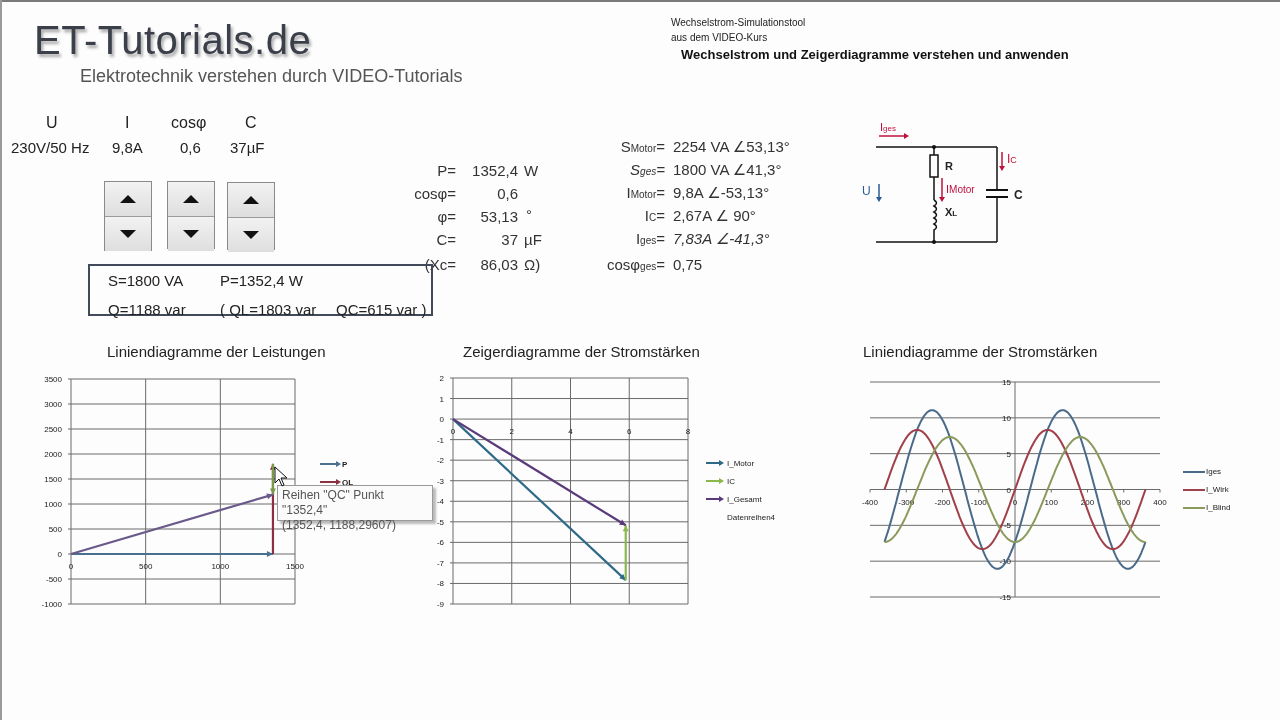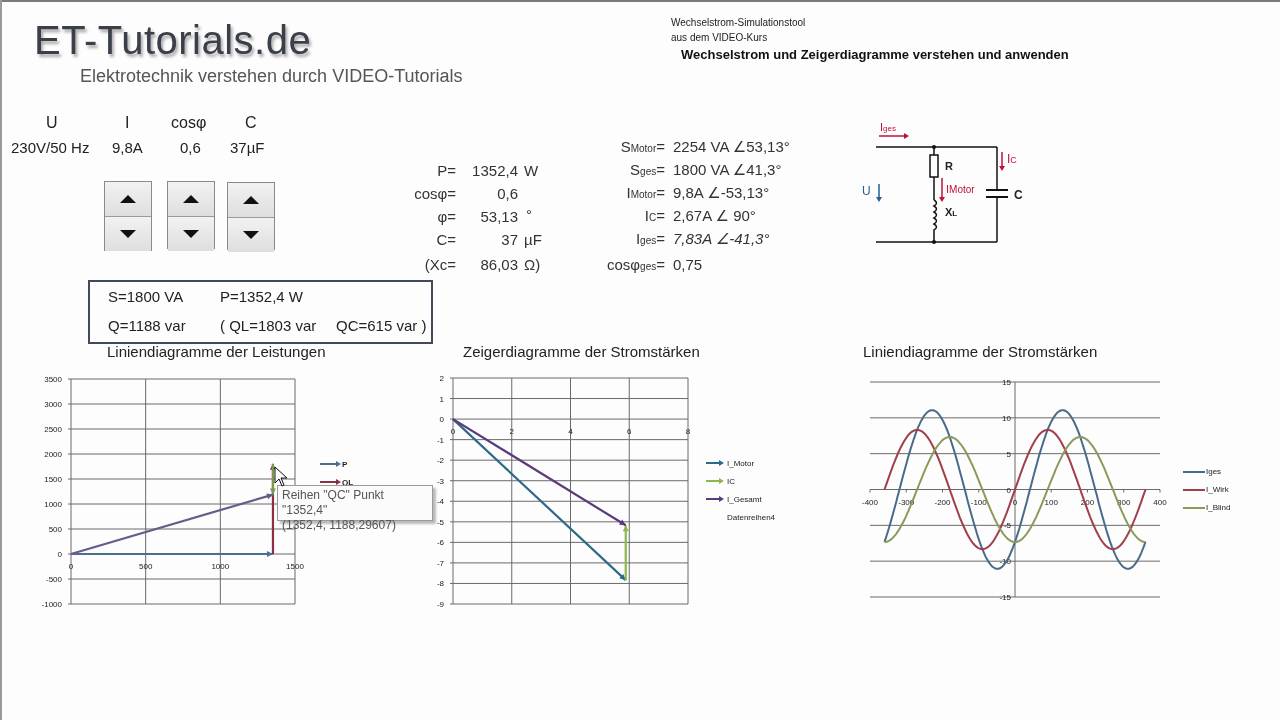--- a/index.html
+++ b/index.html
@@ -13,21 +13,21 @@
   .meta2 { left:671px; top:32px; font-size:10px; color:#222; }
   .meta3 { left:681px; top:47px; font-size:13px; font-weight:bold; color:#111; }
   .inp-h { top:114px; font-size:16px; text-align:center; }
   .inp-v { top:139px; font-size:15px; text-align:center; }
   .spin { position:absolute; width:48px; height:70px; border:1px solid #8a8a8a; background:#e4e4e4; box-sizing:border-box; }
   .spin .btn { height:34px; border-bottom:1px solid #9a9a9a; display:flex; align-items:center; justify-content:center; background:linear-gradient(#f2f2f2,#dedede); cursor:pointer; }
   .spin .btn:last-child { border-bottom:none; }
   .tri-up { width:0; height:0; border-left:8px solid transparent; border-right:8px solid transparent; border-bottom:8px solid #111; }
   .tri-dn { width:0; height:0; border-left:8px solid transparent; border-right:8px solid transparent; border-top:8px solid #111; }
   .res { font-size:15px; color:#333; }
-  .box { position:absolute; left:88px; top:280px; width:345px; height:64px; border:2px solid #404a5a; box-sizing:border-box; }
+  .box { position:absolute; left:88px; top:264px; width:345px; height:52px; border:2px solid #404a5a; box-sizing:border-box; }
   .box span { position:absolute; font-size:15px; color:#222; white-space:nowrap; }
   .ctitle { font-size:15px; color:#222; }
   .legend { font-size:8px; color:#222; }
   .tooltip { position:absolute; left:277px; top:485px; width:156px; height:36px; background:#fbfbfb; border:1px solid #9a9a9a; box-shadow:3px 3px 2px #bbb; font-size:12px; color:#555; padding:2px 4px; box-sizing:border-box; line-height:15px; }
   .sub { font-size:10px; }
   svg { position:absolute; left:0; top:0; }
 </style>
 </head>
 <body>
 
@@ -92,21 +92,21 @@
 
   <div class="abs res" style="right:824px; top:256px;">(Xc=</div>
   <div class="abs res" style="right:762px; top:256px;">86,03</div>
   <div class="abs res" style="left:524px; top:256px;">Ω)</div>
 </div>
 
 <div>
   <div class="abs res" style="right:615px; top:138px;"><span>S</span><span class="sub">Motor</span><span>=</span></div>
   <div class="abs res" style="left:673px; top:138px;">2254 VA ∠53,13°</div>
 
-  <div class="abs res" style="right:615px; top:161px;"><span>S</span><span class="sub">ges</span><span>=</span></div>
+  <div class="abs res" style="right:615px; top:161px;font-style:italic;"><span>S</span><span class="sub">ges</span><span>=</span></div>
   <div class="abs res" style="left:673px; top:161px;">1800 VA ∠41,3°</div>
 
   <div class="abs res" style="right:615px; top:184px;"><span>I</span><span class="sub">Motor</span><span>=</span></div>
   <div class="abs res" style="left:673px; top:184px;">9,8A ∠-53,13°</div>
 
   <div class="abs res" style="right:615px; top:207px;"><span>I</span><span class="sub">C</span><span>=</span></div>
   <div class="abs res" style="left:673px; top:207px;">2,67A ∠ 90°</div>
 
   <div class="abs res" style="right:615px; top:230px;"><span>I</span><span class="sub">ges</span><span>=</span></div>
   <div class="abs res" style="left:673px; top:230px;font-style:italic;">7,83A ∠-41,3°</div>

